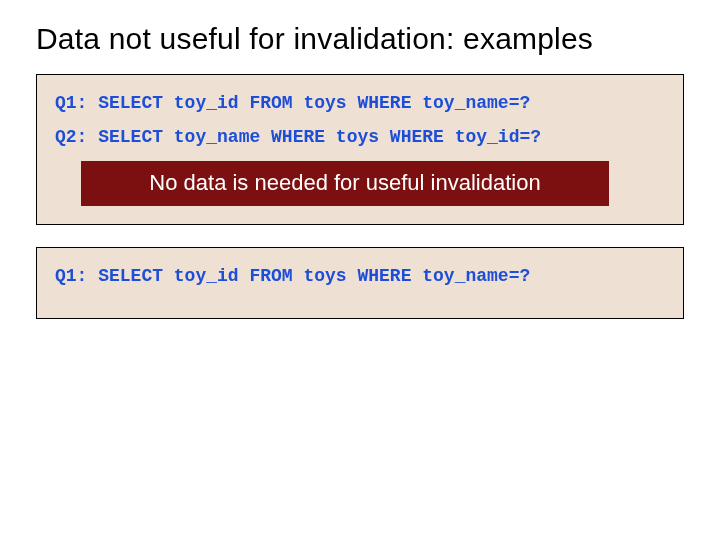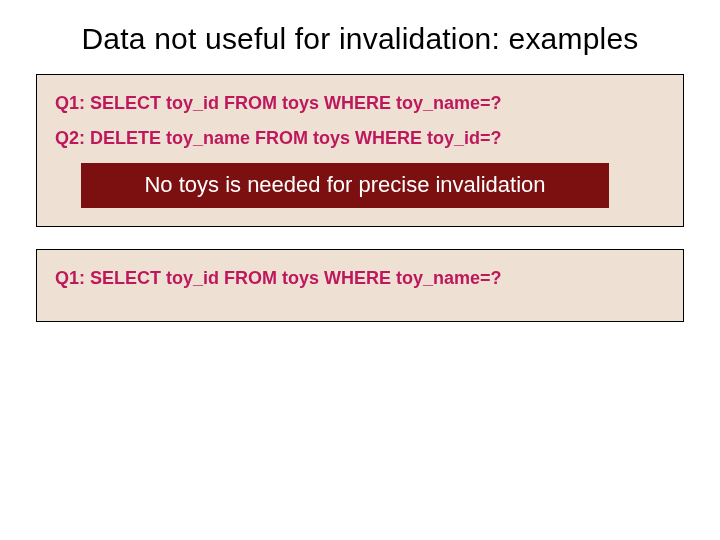--- a/index.html
+++ b/index.html
@@ -14,39 +14,38 @@
   .slide {
     position: relative;
     width: 720px;
     height: 540px;
     box-sizing: border-box;
     padding: 18px 36px 20px 36px;
   }
   .title {
     font-size: 30px;
     font-weight: 400;
-    text-align: center;
     margin: 4px 0 18px 0;
     letter-spacing: 0.2px;
   }
   .example-label {
     font-size: 22px;
     margin: 6px 0 6px 2px;
   }
   .panel {
     background: #efe0d4;
     border: 1px solid #000;
     padding: 14px 18px 18px 18px;
     box-sizing: border-box;
   }
   .code-line {
-    font-family: Liberation Sans, sans-serif;
+    font-family: Liberation Mono, monospace;
     font-weight: bold;
     font-size: 18px;
-    color: #be185d;
+    color: #1d4ed8;
     margin: 4px 0 14px 0;
     white-space: pre;
   }
   .callout {
     background: #7c0f0f;
     color: #ffffff;
     font-size: 22px;
     text-align: center;
     padding: 8px 14px;
     margin: 4px 10px 0 10px;
@@ -62,22 +61,22 @@
 </style>
 </head>
 <body>
 
 <div class="slide">
 
   <div class="title">Data not useful for invalidation: examples</div>
 
   <div class="panel">
     <div class="code-line">Q1: SELECT toy_id FROM toys WHERE toy_name=?</div>
-    <div class="code-line">Q2: DELETE toy_name FROM toys WHERE toy_id=?</div>
-    <div class="callout narrow">No toys is needed for precise invalidation</div>
+    <div class="code-line">Q2: SELECT toy_name WHERE toys WHERE toy_id=?</div>
+    <div class="callout narrow">No data is needed for useful invalidation</div>
   </div>
 
   <div class="spacer"></div>
 
   <div class="panel">
     <div class="code-line">Q1: SELECT toy_id FROM toys WHERE toy_name=?</div>
   </div>
 
 </div>
 

